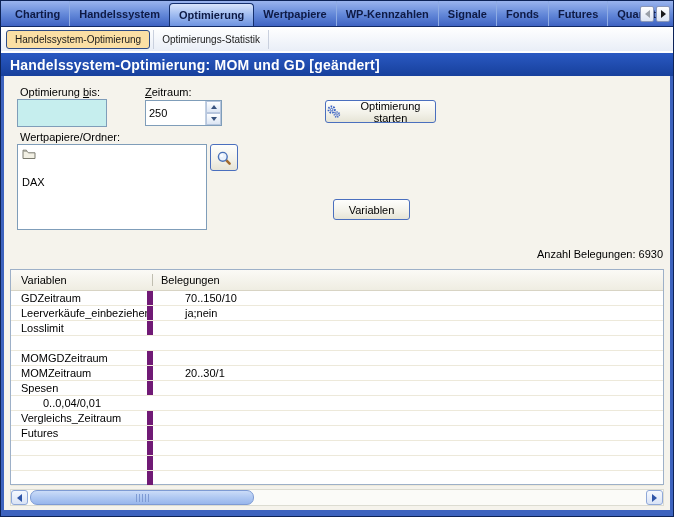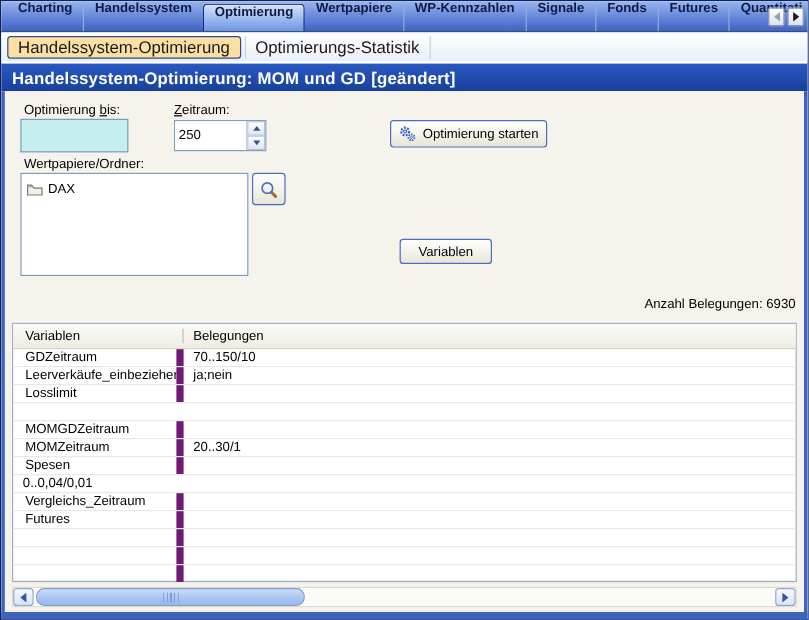--- a/index.html
+++ b/index.html
@@ -12,21 +12,21 @@
   }
   
   .tabbar {
     position: absolute; top: 0; left: 0; right: 0; height: 26px;
     background: linear-gradient(#9ab4ee, #6287d8 55%, #3f63c2);
     border-bottom: 1px solid #122a66;
     display: flex; align-items: stretch; padding-left: 5px;
     white-space: nowrap; overflow: hidden;
   }
   .tab {
-    display: flex; padding: 0 9px;
+    display: flex; align-items: center; padding: 0 9px;
     font-weight: bold; font-size: 11px; color: #0e1a45; cursor: default;
   }
   .tab + .tab { border-left: 1px solid #8face4; }
   .tab.active {
     background: linear-gradient(#d8e4fb, #9fbbf0 50%, #6e93e0);
     border: 1px solid #15306e; border-bottom: none;
     border-radius: 4px 4px 0 0; margin-top: 2px; position: relative; z-index: 2;
   }
   .tab.active + .tab { border-left: none; }
   .tabscroll {
@@ -40,21 +40,21 @@
   .tri-left-dis { border-top: 4px solid transparent; border-bottom: 4px solid transparent; border-right: 5px solid #9aa0a8; }
   .tri-right   { border-top: 4px solid transparent; border-bottom: 4px solid transparent; border-left: 5px solid #1a1a1a; }
   
   .subtabbar {
     position: absolute; top: 26px; left: 0; right: 0; height: 24px;
     background: linear-gradient(#ffffff, #e9eef7);
     display: flex; align-items: center; padding-left: 5px;
   }
   .subtab {
     height: 19px; display: flex; align-items: center; padding: 0 8px;
-    font-size: 14px; color: #1a1a1a; cursor: default;
+    font-size: 10px; color: #1a1a1a; cursor: default;
   }
   .subtab.active {
     background: #fbdfa4; border: 1px solid #2e4c86; border-radius: 3px; margin-right: 3px;
   }
   .subtab.inactive { border-left: 1px solid #c9d0de; border-right: 1px solid #c9d0de; }
   
   .titlebar {
     position: absolute; top: 52px; left: 0; right: 0; height: 23px;
     background: linear-gradient(#2a59c2, #17409c);
     color: #fff; font-weight: bold; font-size: 14px;
@@ -81,44 +81,44 @@
   .spinbtn { flex: 1; display: flex; align-items: center; justify-content: center;
     background: linear-gradient(#fdfeff, #dde6f4); border: 1px solid #b7c6de; }
   .tri-up   { border-left: 3px solid transparent; border-right: 3px solid transparent; border-bottom: 4px solid #39537e; }
   .tri-down { border-left: 3px solid transparent; border-right: 3px solid transparent; border-top: 4px solid #39537e; }
   .xp-btn {
     position: absolute; display: flex; align-items: center; justify-content: center; gap: 5px;
     background: linear-gradient(#fefefc, #f2f1e8 60%, #e6e4d6);
     border: 1px solid #4a6fbe; border-radius: 3px;
     font: 11px "Liberation Sans", sans-serif; color: #000; cursor: default;
   }
-  .btn-start { left: 321px; top: 24px; width: 131px; height: 23px; }
+  .btn-start { left: 321px; top: 24px; width: 111px; height: 23px; }
   .btn-search { left: 206px; top: 68px; width: 28px; height: 27px; }
   .btn-var { left: 329px; top: 123px; width: 77px; height: 21px; }
   .listbox {
     position: absolute; left: 13px; top: 68px; width: 190px; height: 86px;
     background: #fff; border: 1px solid #7f9db9; padding: 3px 4px; overflow: hidden;
   }
-  .list-item { display: flex; align-items: flex-end; gap: 4px; height: 16px; }
+  .list-item { display: flex; align-items: flex-start; gap: 16px; height: 16px; flex-direction: column; }
   .status-right { position: absolute; right: 7px; top: 172px; font-size: 11px; color: #000; }
   
   .vtable {
     position: absolute; left: 6px; right: 6px; top: 193px; height: 216px;
     background: #fff; border: 1px solid #9db0c8;
   }
   .thead {
     display: flex; height: 21px; align-items: center;
     background: linear-gradient(#fbfaf6, #efede2); border-bottom: 1px solid #d8d4c4;
   }
   .thead .c1 { border-right: 1px solid #c0beb0; }
   .c1 { width: 142px; padding-left: 10px; overflow: hidden; white-space: nowrap; }
   .c2 { flex: 1; padding-left: 8px; overflow: hidden; white-space: nowrap; }
   .trow { display: flex; height: 15px; align-items: center; border-bottom: 1px solid #ede9da; }
   .trow .c1 { border-right: 6px solid #701a75; height: 100%; display: flex; align-items: center; padding-left: 10px; }
-  .trow .c2 { height: 100%; display: flex; align-items: center; }
+  .trow .c2 { height: 100%; display: flex; align-items: center; margin-left: 24px; }
   
   .hscroll {
     position: absolute; left: 6px; right: 6px; top: 413px; height: 17px;
     background: #fbfbf8; border: 1px solid #dcdcd2;
   }
   .harrow {
     position: absolute; top: 0; width: 17px; height: 15px;
     background: linear-gradient(#f6f9fe, #d9e3f6); border: 1px solid #8fa8d8; border-radius: 3px;
     display: flex; align-items: center; justify-content: center;
   }

